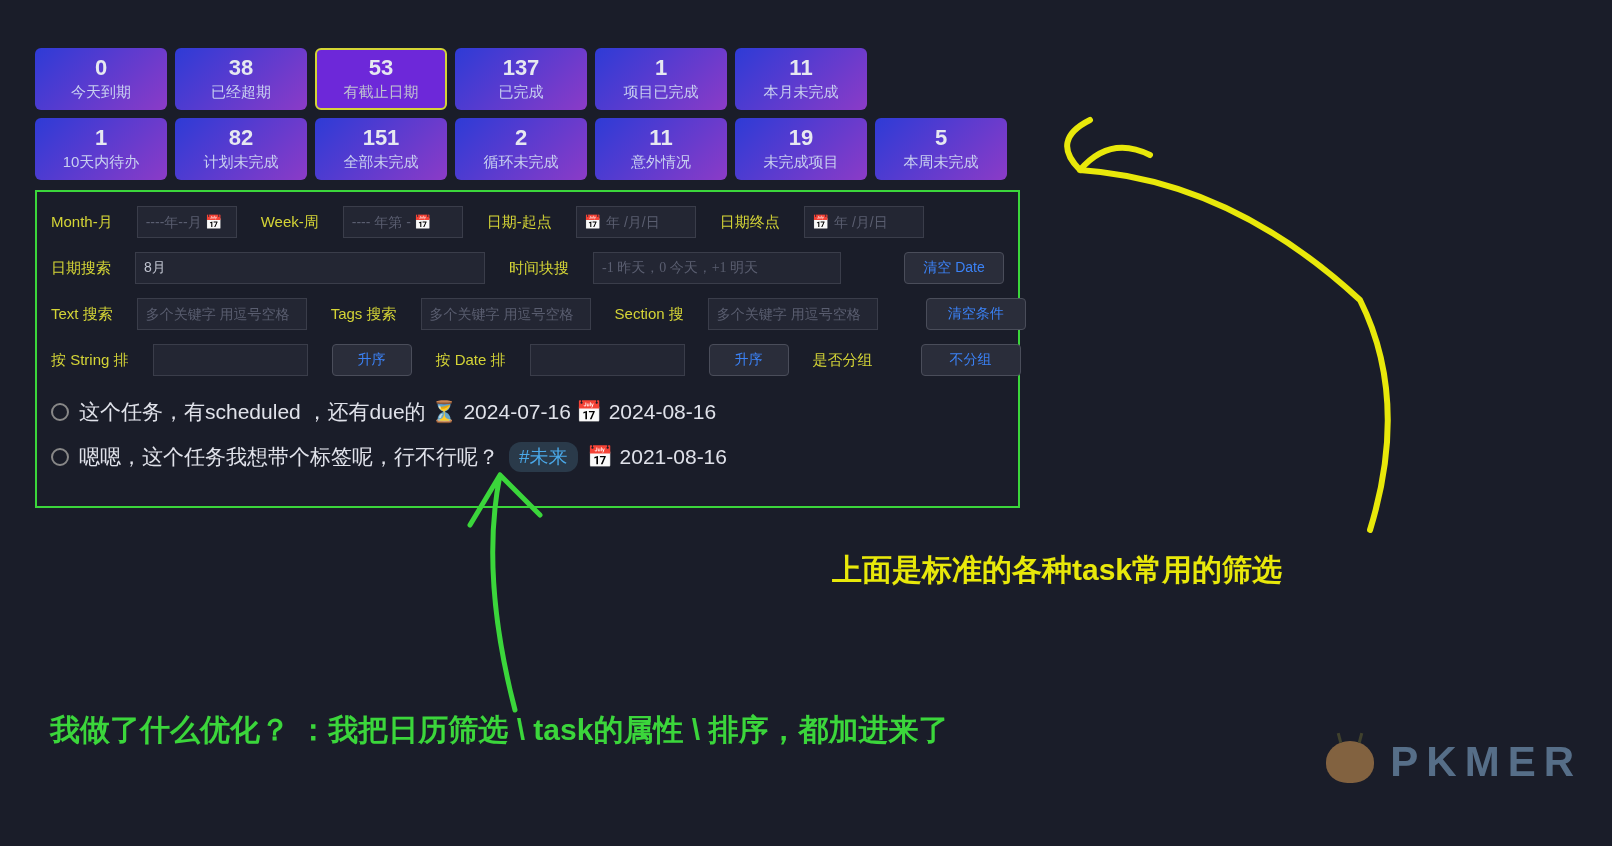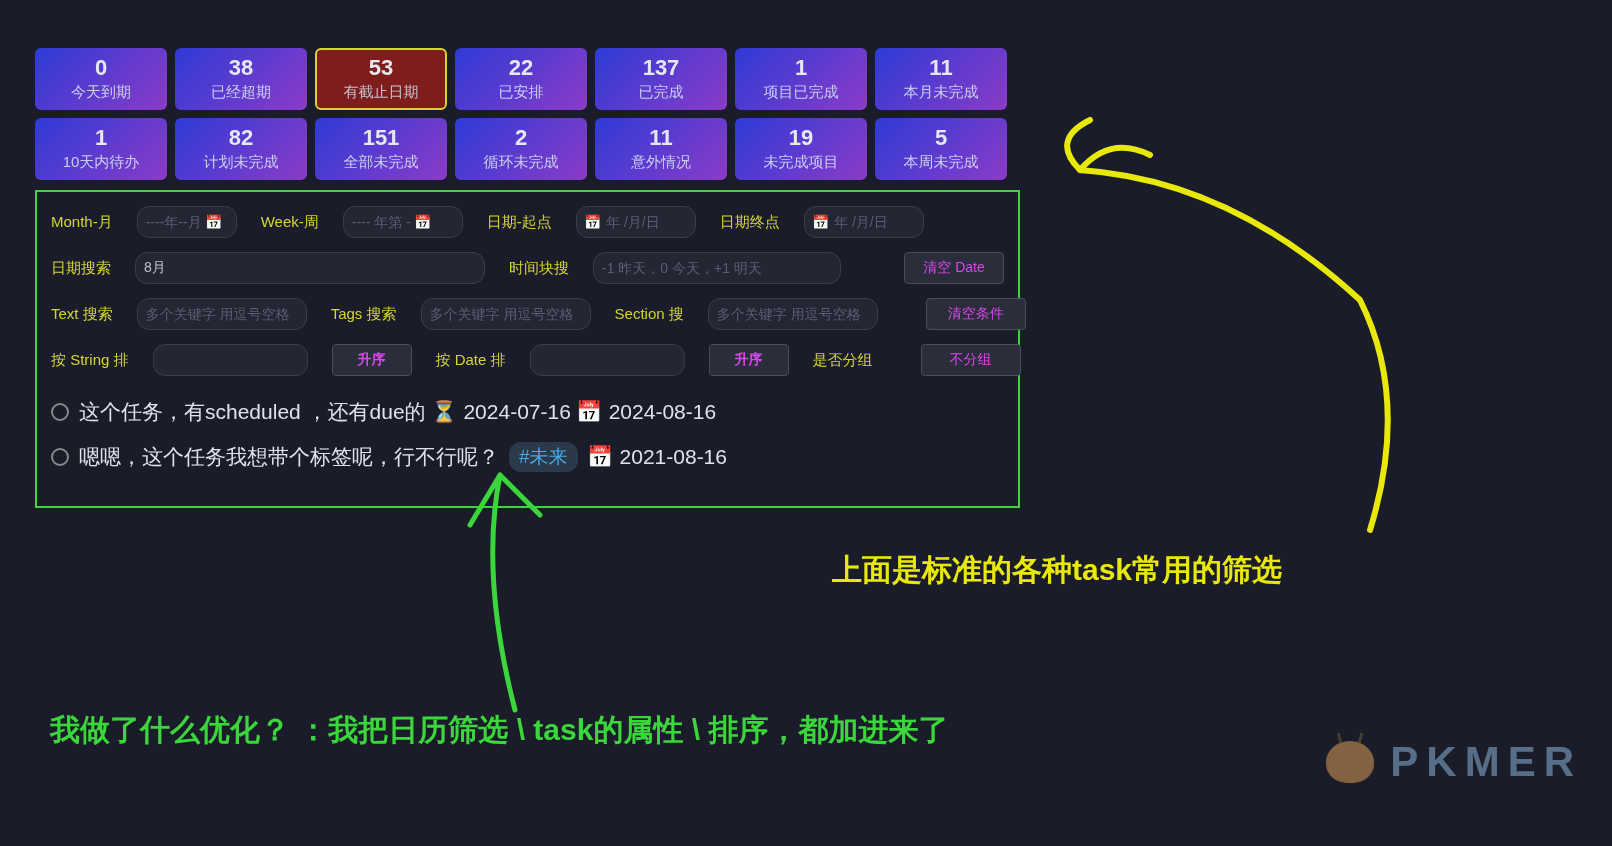--- a/index.html
+++ b/index.html
@@ -29,21 +29,21 @@
     border-radius: 6px;
     display: flex;
     flex-direction: column;
     align-items: center;
     justify-content: center;
     cursor: pointer;
     background: linear-gradient(135deg, #2e3bd6 0%, #8b3bc7 100%);
     color: #e6e8f0;
   }
   .stat-card.selected {
-    background: #7f1d1d;
+    background: #6d28d9;
     border: 2px solid #d4d436;
     color: #e6e8f0;
   }
   .stat-num {
     font-size: 22px;
     font-weight: 700;
     line-height: 1;
     margin-bottom: 4px;
   }
   .stat-label {
@@ -66,46 +66,46 @@
     flex-wrap: nowrap;
   }
   .f-label {
     color: #d4d436;
     font-size: 15px;
     white-space: nowrap;
   }
   .f-input {
     background: #232633;
     border: 1px solid #3a3d4a;
-    border-radius: 12px;
+    border-radius: 0;
     height: 32px;
     padding: 0 8px;
     color: #c0c4d0;
     font-size: 14px;
   }
   .f-input::placeholder { color: #5a5e70; }
   .f-input.month { width: 100px; }
   .f-input.week { width: 120px; }
   .f-input.date { width: 120px; }
   .f-input.search { width: 350px; }
-  .f-input.time { width: 248px; }
+  .f-input.time { width: 248px; font-family: Liberation Serif, serif; }
   .f-input.text { width: 170px; }
   .f-input.sort { width: 155px; }
   .f-btn {
     background: #2a2d3a;
     border: 1px solid #4a4d5a;
     border-radius: 4px;
     height: 32px;
     padding: 0 18px;
-    color: #d946ef;
+    color: #3b82f6;
     font-size: 14px;
     cursor: pointer;
     min-width: 100px;
   }
-  .f-btn.small { min-width: 80px; padding: 4px 14px; font-weight: bold; }
+  .f-btn.small { min-width: 80px; padding: 4px 14px; }
   .spacer { flex: 1; }
 
   .task-list { margin-top: 22px; }
   .task-item {
     display: flex;
     align-items: center;
     gap: 10px;
     color: #e0e2ea;
     font-size: 21px;
     margin-bottom: 16px;
@@ -176,24 +176,20 @@
         <div class="stat-num">0</div>
         <div class="stat-label">今天到期</div>
       </div>
       <div class="stat-card">
         <div class="stat-num">38</div>
         <div class="stat-label">已经超期</div>
       </div>
       <div class="stat-card selected">
         <div class="stat-num">53</div>
         <div class="stat-label">有截止日期</div>
-      </div>
-      <div class="stat-card">
-        <div class="stat-num">22</div>
-        <div class="stat-label">已安排</div>
       </div>
       <div class="stat-card">
         <div class="stat-num">137</div>
         <div class="stat-label">已完成</div>
       </div>
       <div class="stat-card">
         <div class="stat-num">1</div>
         <div class="stat-label">项目已完成</div>
       </div>
       <div class="stat-card">

